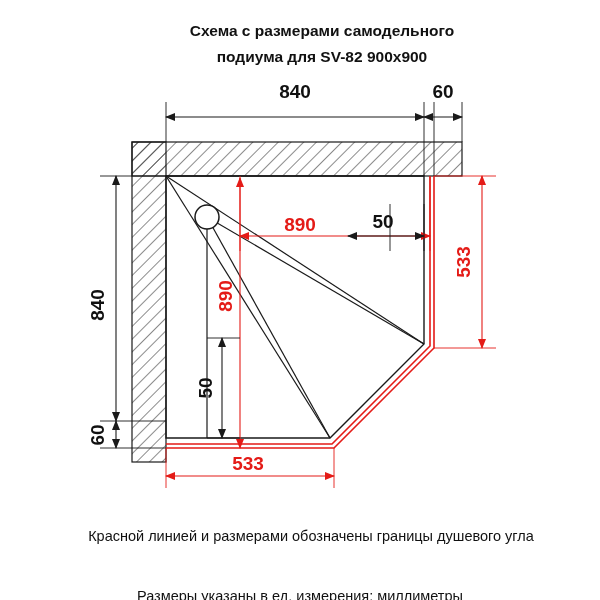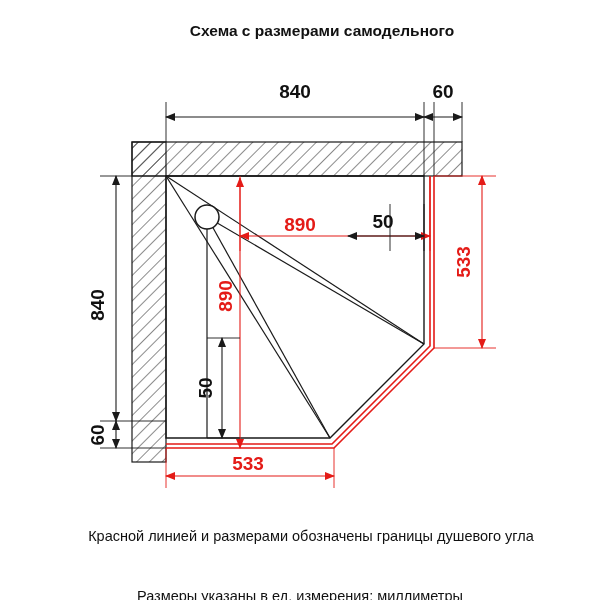--- a/index.html
+++ b/index.html
@@ -63,20 +63,21 @@
     fill: #e41b17;
   }
 </style>
 </head>
 <body>
 
 <div class="page">
 
   <div class="title">
     <div>Схема с размерами самодельного</div>
+    <div>подиума для SV-82 900x900</div>
   </div>
 
   <div class="drawing">
     <svg width="600" height="430" viewBox="0 0 600 430">
       <defs>
         <pattern id="hatch" width="9" height="9" patternTransform="rotate(45)" patternUnits="userSpaceOnUse">
           <line x1="0" y1="0" x2="0" y2="9" stroke="#1a1a1a" stroke-width="1"></line>
         </pattern>
         <marker id="arrR" markerWidth="10" markerHeight="8" refX="9" refY="4" orient="auto" markerUnits="userSpaceOnUse">
           <path d="M0,0 L10,4 L0,8 z" fill="#1a1a1a"></path>

